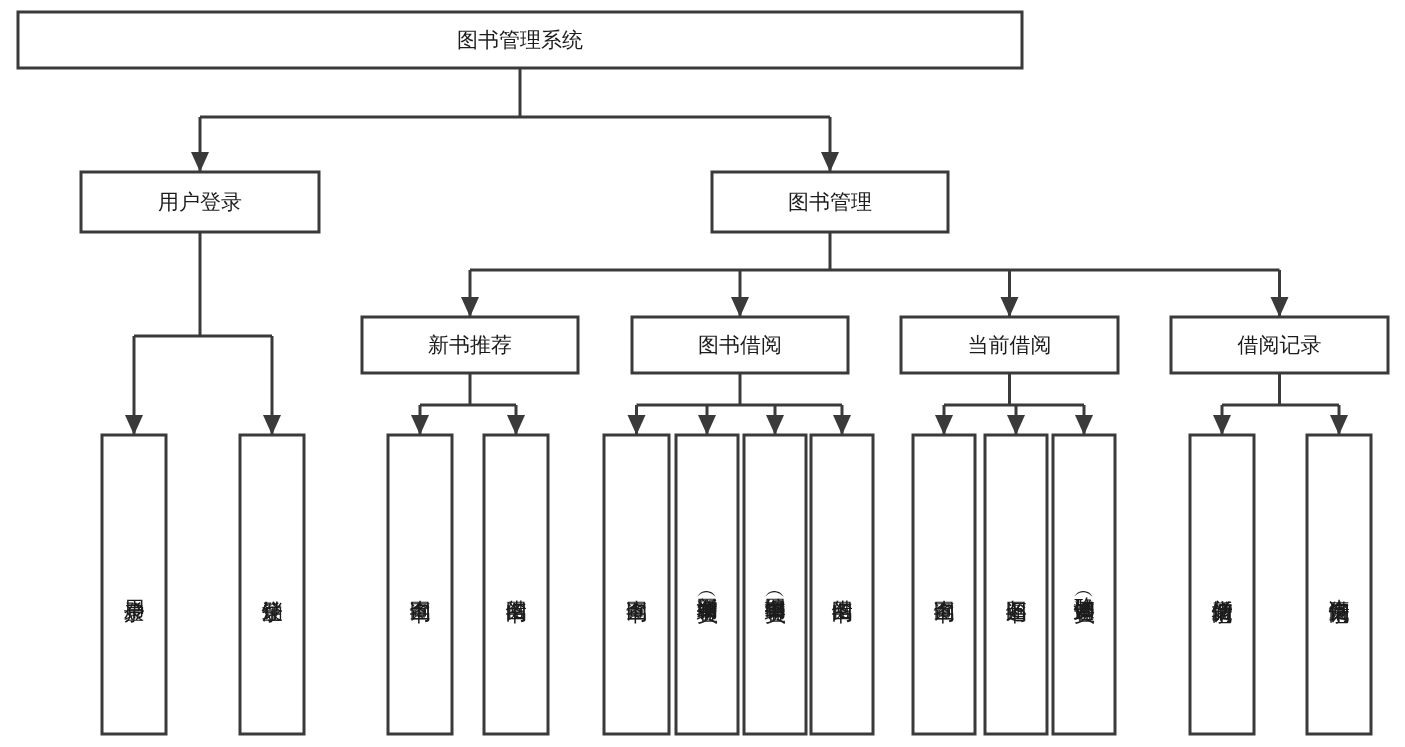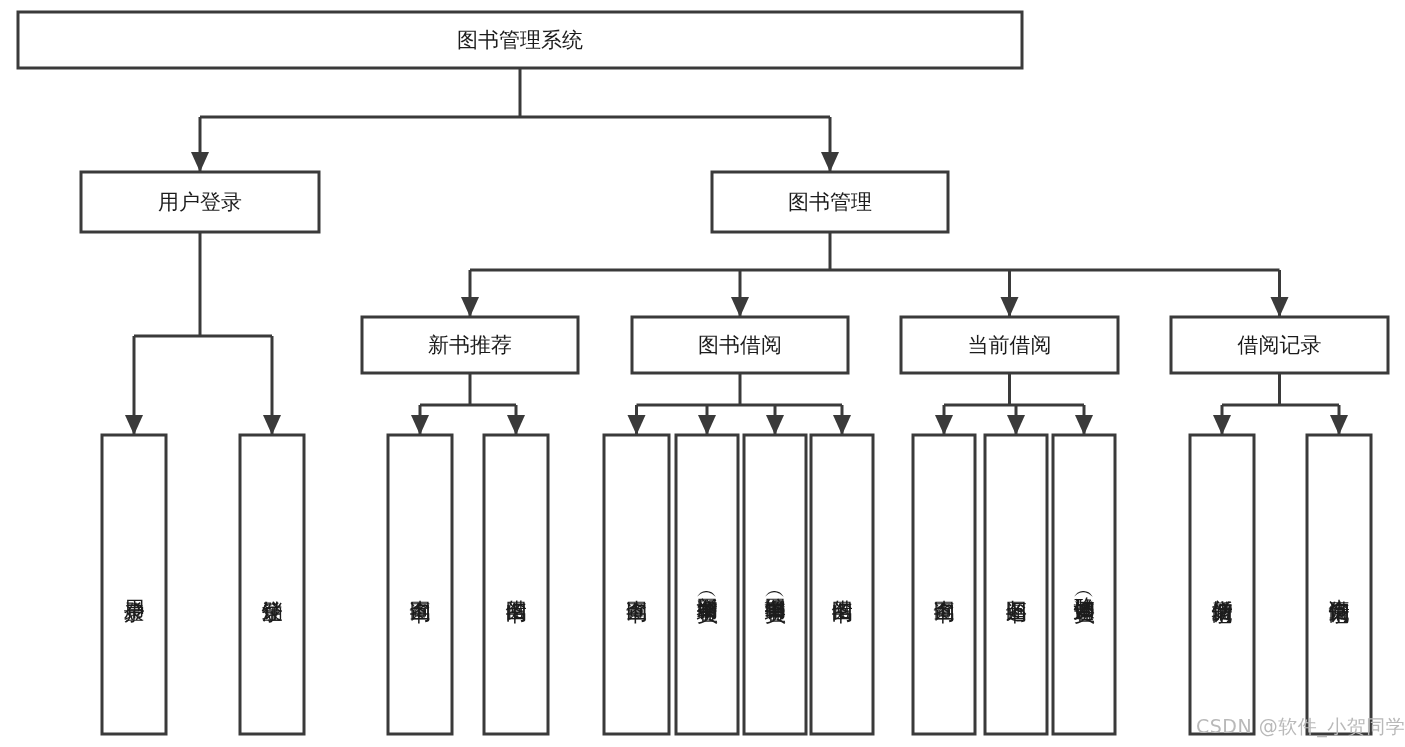--- a/index.html
+++ b/index.html
@@ -214,15 +214,14 @@
       <div class="node-label-v" style="left: 676px; top: 435px; width: 62px; height: 299px;">新增图书（管理员）</div>
       <div class="node-label-v" style="left: 744px; top: 435px; width: 62px; height: 299px;">编辑图书（管理员）</div>
       <div class="node-label-v" style="left: 811px; top: 435px; width: 62px; height: 299px;">借阅图书</div>
       <div class="node-label-v" style="left: 913px; top: 435px; width: 62px; height: 299px;">查询图书</div>
       <div class="node-label-v" style="left: 985px; top: 435px; width: 62px; height: 299px;">归还图书</div>
       <div class="node-label-v" style="left: 1053px; top: 435px; width: 62px; height: 299px;">确认归还（管理员）</div>
       <div class="node-label-v" style="left: 1190px; top: 435px; width: 64px; height: 299px;">新增借阅记录</div>
       <div class="node-label-v" style="left: 1307px; top: 435px; width: 64px; height: 299px;">查询借阅记录</div>
     </div>
 
-  <div class="watermark" style="left: 1196px; top: 714px;">CSDN @软件_小贺同学</div>
 
 </div>
 
 </body></html>

